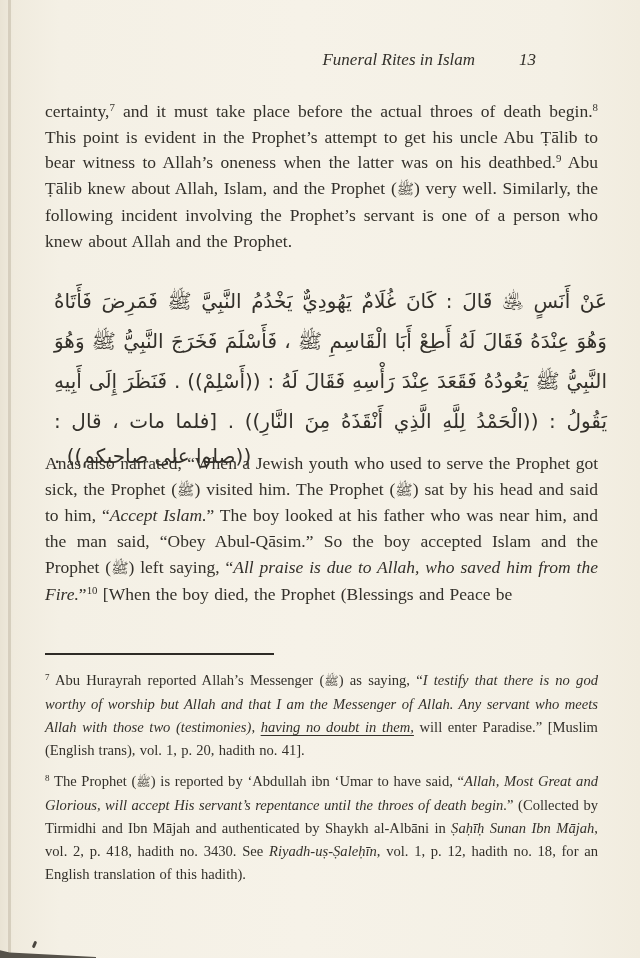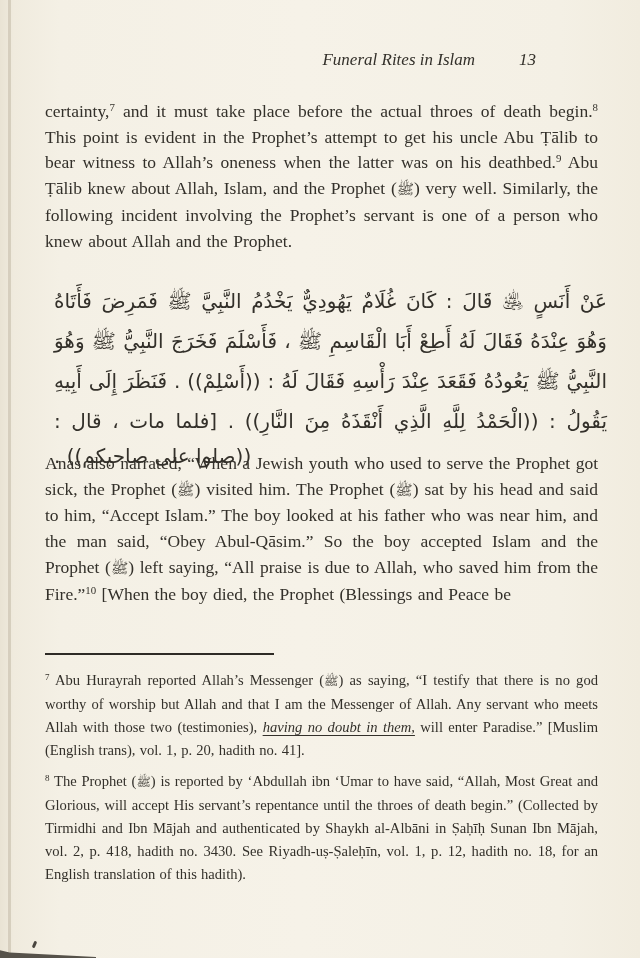--- a/index.html
+++ b/index.html
@@ -76,21 +76,21 @@
   }
   .fn{
     margin:8px 0 5px 0;
     font-size:14.6px;line-height:23px;
     text-align:justify;word-spacing:.5px;
   }
   sup,.fn-num{
     font-size:.62em;line-height:0;vertical-align:baseline;
     position:relative;top:-.55em;
   }
-  .i{}
+  .i{font-style:italic;}
   .iu{font-style:italic;text-decoration:underline;text-underline-offset:3px;}
   .hon{
     font-family:"DejaVu Sans", sans-serif;
     font-size:.82em;
   }
 </style>
 </head>
 <body>
 
 <div class="page">

